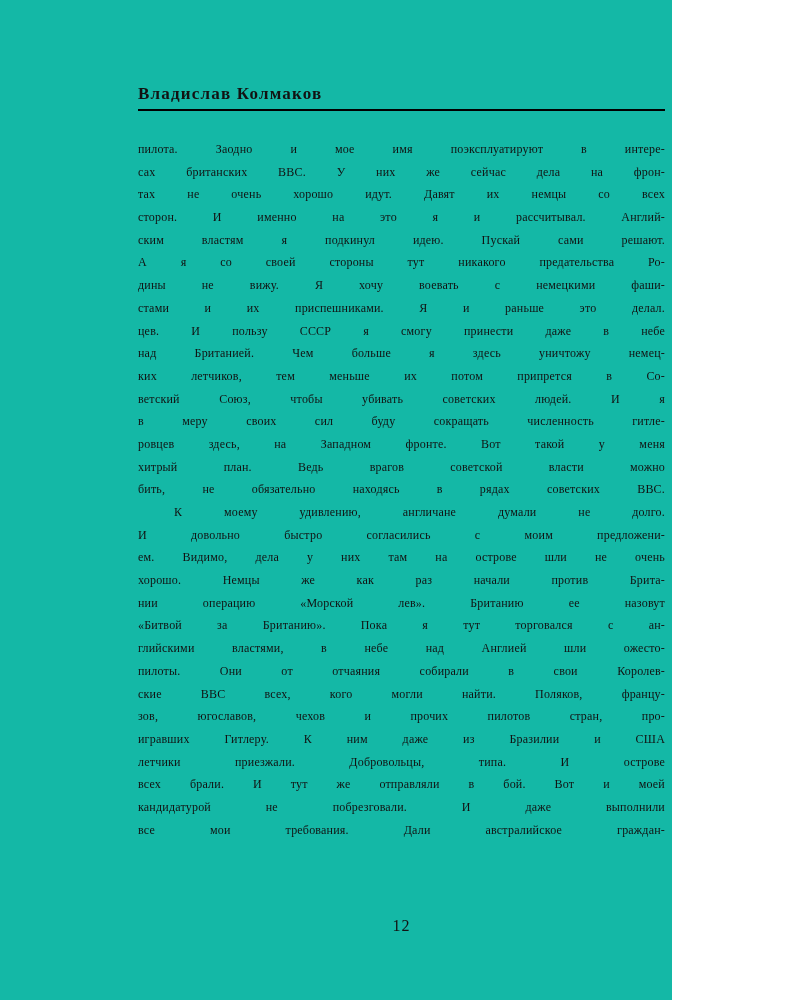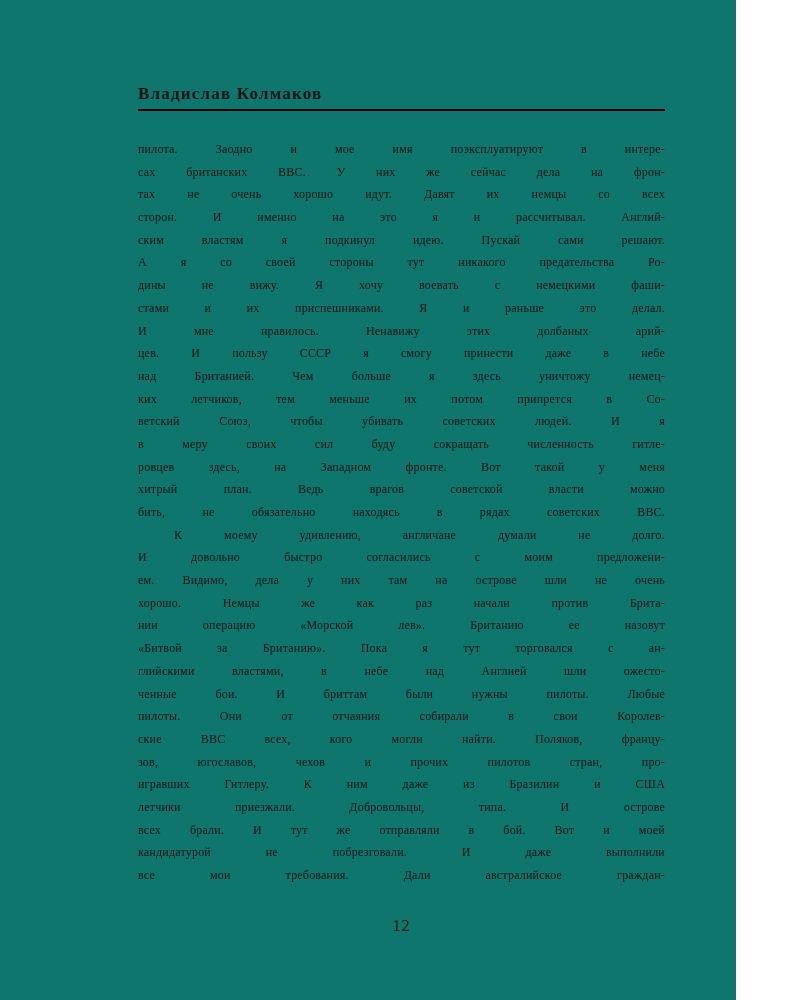--- a/index.html
+++ b/index.html
@@ -2,23 +2,23 @@
 <html><head>
 <meta charset="utf-8">
 <style>
   html, body {
     margin: 0;
     padding: 0;
     background: #ffffff;
   }
   .page {
     position: relative;
-    width: 736px;
+    width: 672px;
     height: 1000px;
-    background: #0f766e;
+    background: #14b8a6;
     font-family: "Liberation Serif", "DejaVu Serif", serif;
     color: #121212;
     overflow: hidden;
   }
   .header {
     position: absolute;
     left: 138px;
     top: 84px;
     width: 527px;
   }
@@ -76,37 +76,35 @@
 
   <div class="body-text">
       <div class="line">пилота. Заодно и мое имя поэксплуатируют в интере-</div>
       <div class="line">сах британских ВВС. У них же сейчас дела на фрон-</div>
       <div class="line">тах не очень хорошо идут. Давят их немцы со всех</div>
       <div class="line">сторон. И именно на это я и рассчитывал. Англий-</div>
       <div class="line">ским властям я подкинул идею. Пускай сами решают.</div>
       <div class="line">А я со своей стороны тут никакого предательства Ро-</div>
       <div class="line">дины не вижу. Я хочу воевать с немецкими фаши-</div>
       <div class="line">стами и их приспешниками. Я и раньше это делал.</div>
-      <div class="line">И мне нравилось. Ненавижу этих долбаных арий-</div>
       <div class="line">цев. И пользу СССР я смогу принести даже в небе</div>
       <div class="line">над Британией. Чем больше я здесь уничтожу немец-</div>
       <div class="line">ких летчиков, тем меньше их потом припрется в Со-</div>
       <div class="line">ветский Союз, чтобы убивать советских людей. И я</div>
       <div class="line">в меру своих сил буду сокращать численность гитле-</div>
       <div class="line">ровцев здесь, на Западном фронте. Вот такой у меня</div>
       <div class="line">хитрый план. Ведь врагов советской власти можно</div>
       <div class="line">бить, не обязательно находясь в рядах советских ВВС.</div>
       <div class="line indent">К моему удивлению, англичане думали не долго.</div>
       <div class="line">И довольно быстро согласились с моим предложени-</div>
       <div class="line">ем. Видимо, дела у них там на острове шли не очень</div>
       <div class="line">хорошо. Немцы же как раз начали против Брита-</div>
       <div class="line">нии операцию «Морской лев». Британию ее назовут</div>
       <div class="line">«Битвой за Британию». Пока я тут торговался с ан-</div>
       <div class="line">глийскими властями, в небе над Англией шли ожесто-</div>
-      <div class="line">ченные бои. И бриттам были нужны пилоты. Любые</div>
       <div class="line">пилоты. Они от отчаяния собирали в свои Королев-</div>
       <div class="line">ские ВВС всех, кого могли найти. Поляков, францу-</div>
       <div class="line">зов, югославов, чехов и прочих пилотов стран, про-</div>
       <div class="line">игравших Гитлеру. К ним даже из Бразилии и США</div>
       <div class="line">летчики приезжали. Добровольцы, типа. И острове</div>
       <div class="line">всех брали. И тут же отправляли в бой. Вот и моей</div>
       <div class="line">кандидатурой не побрезговали. И даже выполнили</div>
       <div class="line">все мои требования. Дали австралийское граждан-</div>
     </div>
 

